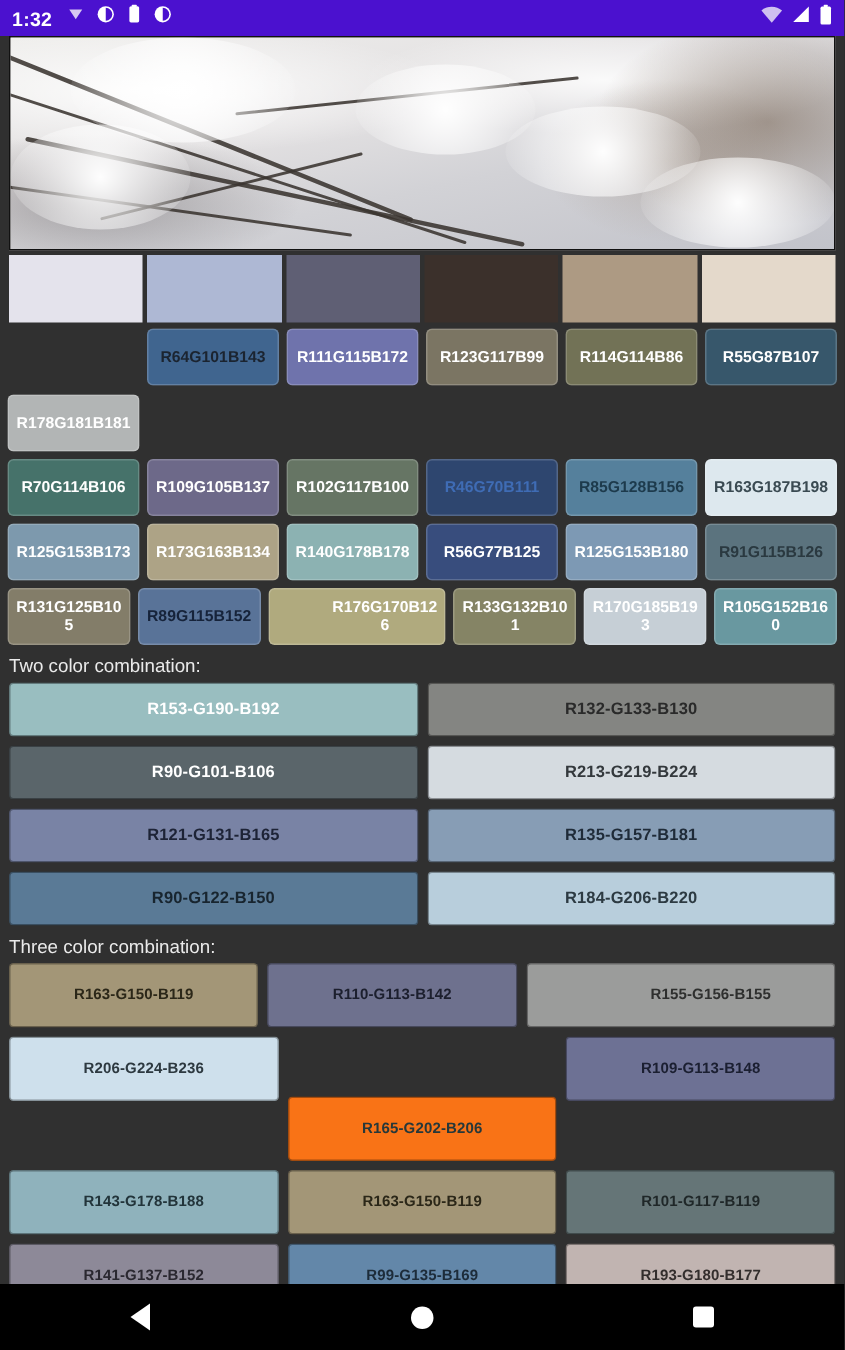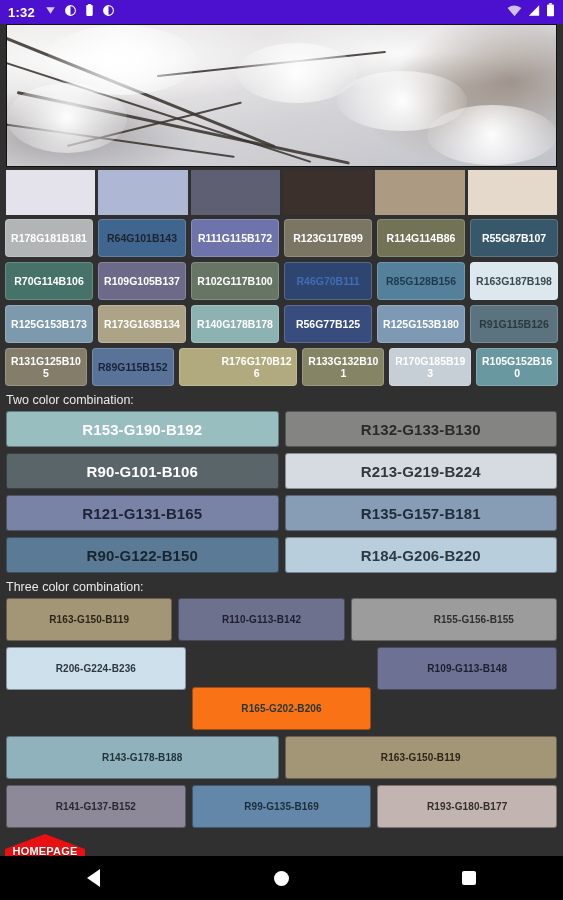--- a/index.html
+++ b/index.html
@@ -76,21 +76,21 @@
 
   
   .section-title {
     color: #eaeaea; font-size: 12.5px; padding: 7px 6px 4px 6px;
   }
   .combo-rows { display: flex; flex-direction: column; gap: 6px; padding: 0 6px; }
   .combo-row { display: flex; gap: 6px; }
   .bar {
     flex: 1 1 0; height: 36px; border-radius: 3px;
     display: flex; align-items: center; justify-content: center;
-    font-size: 15px; font-weight: bold; letter-spacing: .1px;
+    font-size: 11px; font-weight: bold; letter-spacing: .1px;
     border: 1px solid rgba(0,0,0,.35);
   }
   .bar.three { height: 43px; font-size: 10px; }
 
   
   .homepage-wrap { padding: 6px 0 0 5px; }
   .homepage {
     position: relative; display: inline-block; width: 80px; height: 26px;
     cursor: pointer;
   }
@@ -192,21 +192,21 @@
         <div style="background: rgb(228, 227, 236);"></div>
         <div style="background: rgb(174, 184, 212);"></div>
         <div style="background: rgb(95, 95, 116);"></div>
         <div style="background: rgb(59, 48, 43);"></div>
         <div style="background: rgb(173, 154, 131);"></div>
         <div style="background: rgb(228, 217, 203);"></div>
       </div>
 
     <div class="grid">
         <div class="grid-row">
-          <div class="cell" style="background: rgb(178, 181, 181); color: rgb(255, 255, 255);">R178G181B181</div>
+          <div class="cell" style="background: rgb(178, 181, 181); color: rgb(255, 255, 255); margin-top: 44px;">R178G181B181</div>
           <div class="cell" style="background: rgb(64, 101, 143); color: rgb(27, 36, 48);">R64G101B143</div>
           <div class="cell" style="background: rgb(111, 115, 172); color: rgb(255, 255, 255);">R111G115B172</div>
           <div class="cell" style="background: rgb(123, 117, 99); color: rgb(255, 255, 255);">R123G117B99</div>
           <div class="cell" style="background: rgb(114, 114, 86); color: rgb(255, 255, 255);">R114G114B86</div>
           <div class="cell" style="background: rgb(55, 87, 107); color: rgb(255, 255, 255);">R55G87B107</div>
         </div>
         <div class="grid-row">
           <div class="cell" style="background: rgb(70, 114, 106); color: rgb(255, 255, 255);">R70G114B106</div>
           <div class="cell" style="background: rgb(109, 105, 137); color: rgb(255, 255, 255);">R109G105B137</div>
           <div class="cell" style="background: rgb(102, 117, 100); color: rgb(255, 255, 255);">R102G117B100</div>
@@ -260,20 +260,21 @@
           <div class="bar three" style="background: rgb(155, 156, 155); color: rgb(46, 47, 46); padding-left: 40px;">R155-G156-B155</div>
         </div>
         <div class="combo-row">
           <div class="bar three" style="background: rgb(206, 224, 236); color: rgb(45, 57, 64);">R206-G224-B236</div>
           <div class="bar three" style="background: #f97316; color: rgb(38, 56, 58); margin-top: 40px;">R165-G202-B206</div>
           <div class="bar three" style="background: rgb(109, 113, 148); color: rgb(27, 31, 49);">R109-G113-B148</div>
         </div>
         <div class="combo-row">
           <div class="bar three" style="background: rgb(143, 178, 188); color: rgb(34, 52, 58);">R143-G178-B188</div>
           <div class="bar three" style="background: rgb(163, 150, 119); color: rgb(43, 39, 24);">R163-G150-B119</div>
+          <div class="bar three" style="background: rgb(101, 117, 119); color: rgb(31, 39, 40);">R101-G117-B119</div>
         </div>
         <div class="combo-row">
           <div class="bar three" style="background: rgb(141, 137, 152); color: rgb(42, 40, 48);">R141-G137-B152</div>
           <div class="bar three" style="background: rgb(99, 135, 169); color: rgb(29, 44, 58);">R99-G135-B169</div>
           <div class="bar three" style="background: rgb(193, 180, 177); color: rgb(51, 46, 45);">R193-G180-B177</div>
         </div>
       </div>
 
     <div class="homepage-wrap">
       <div class="homepage">

